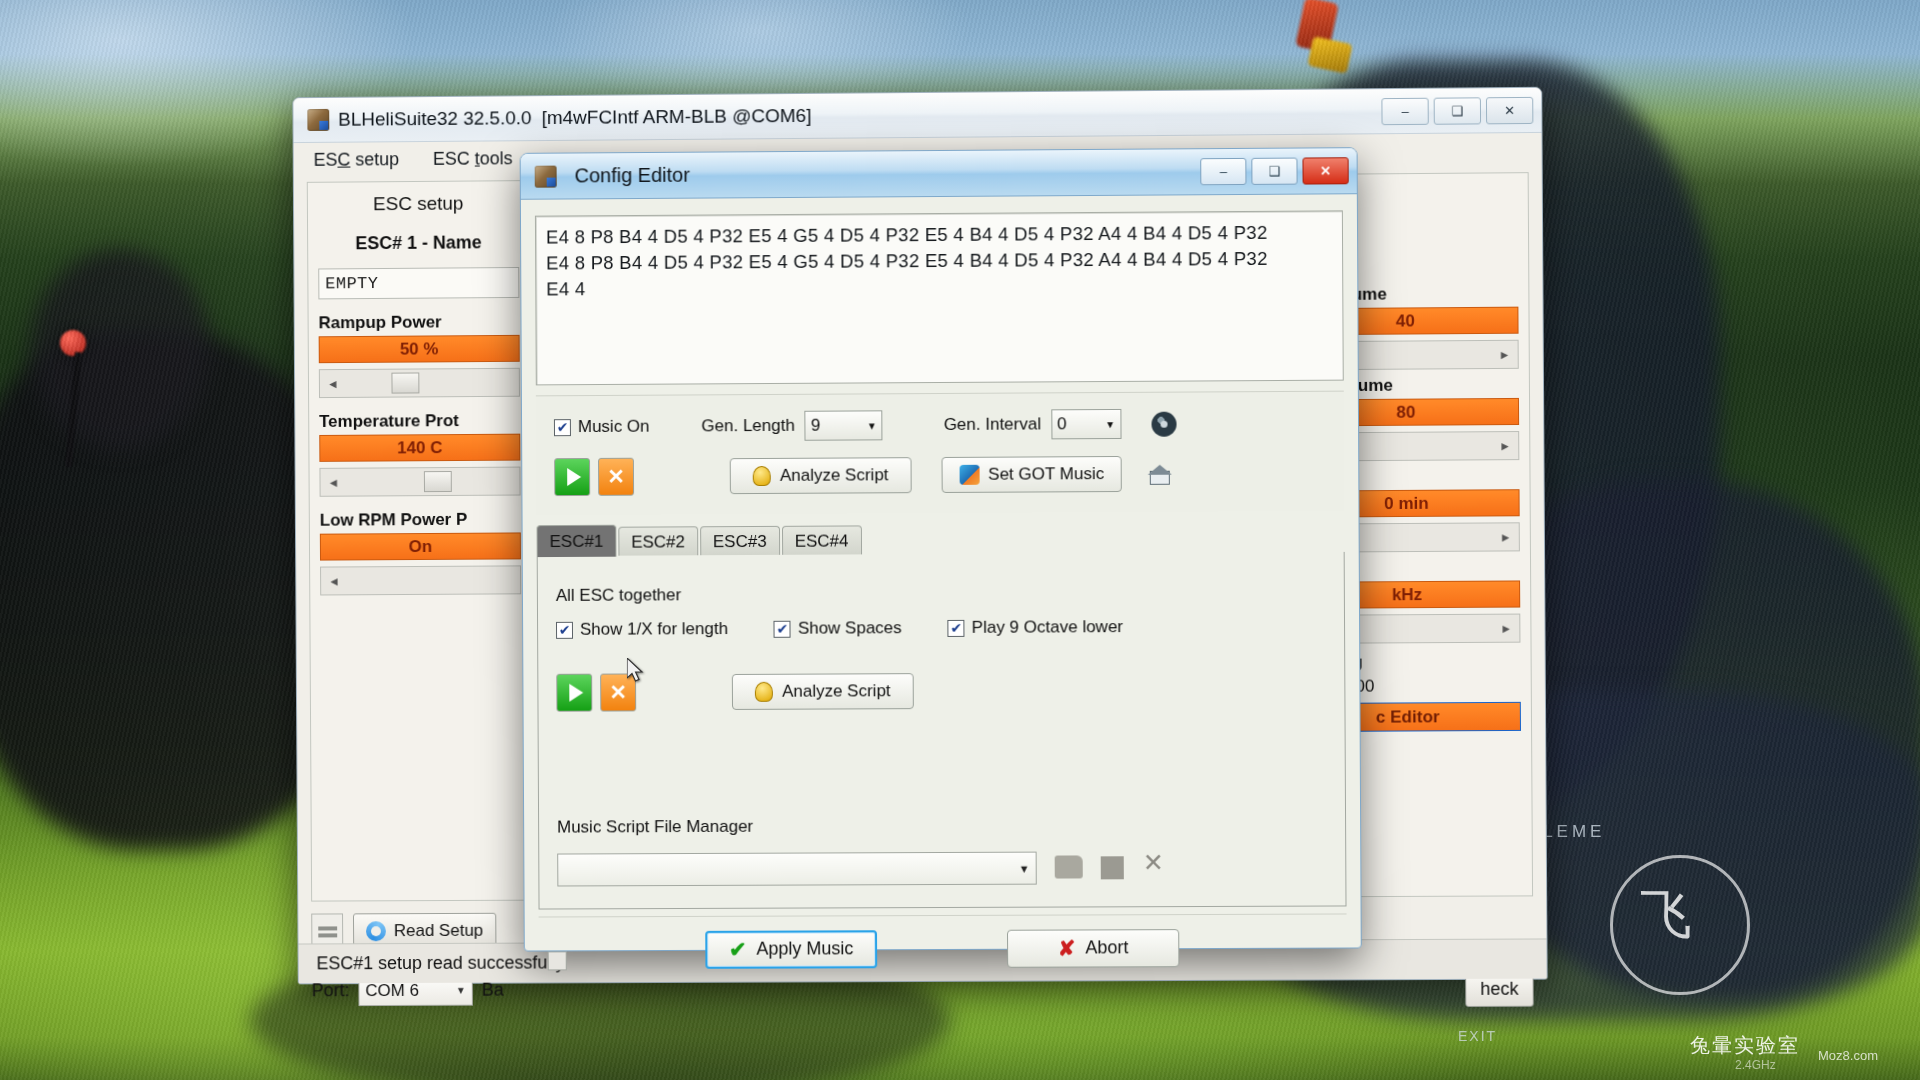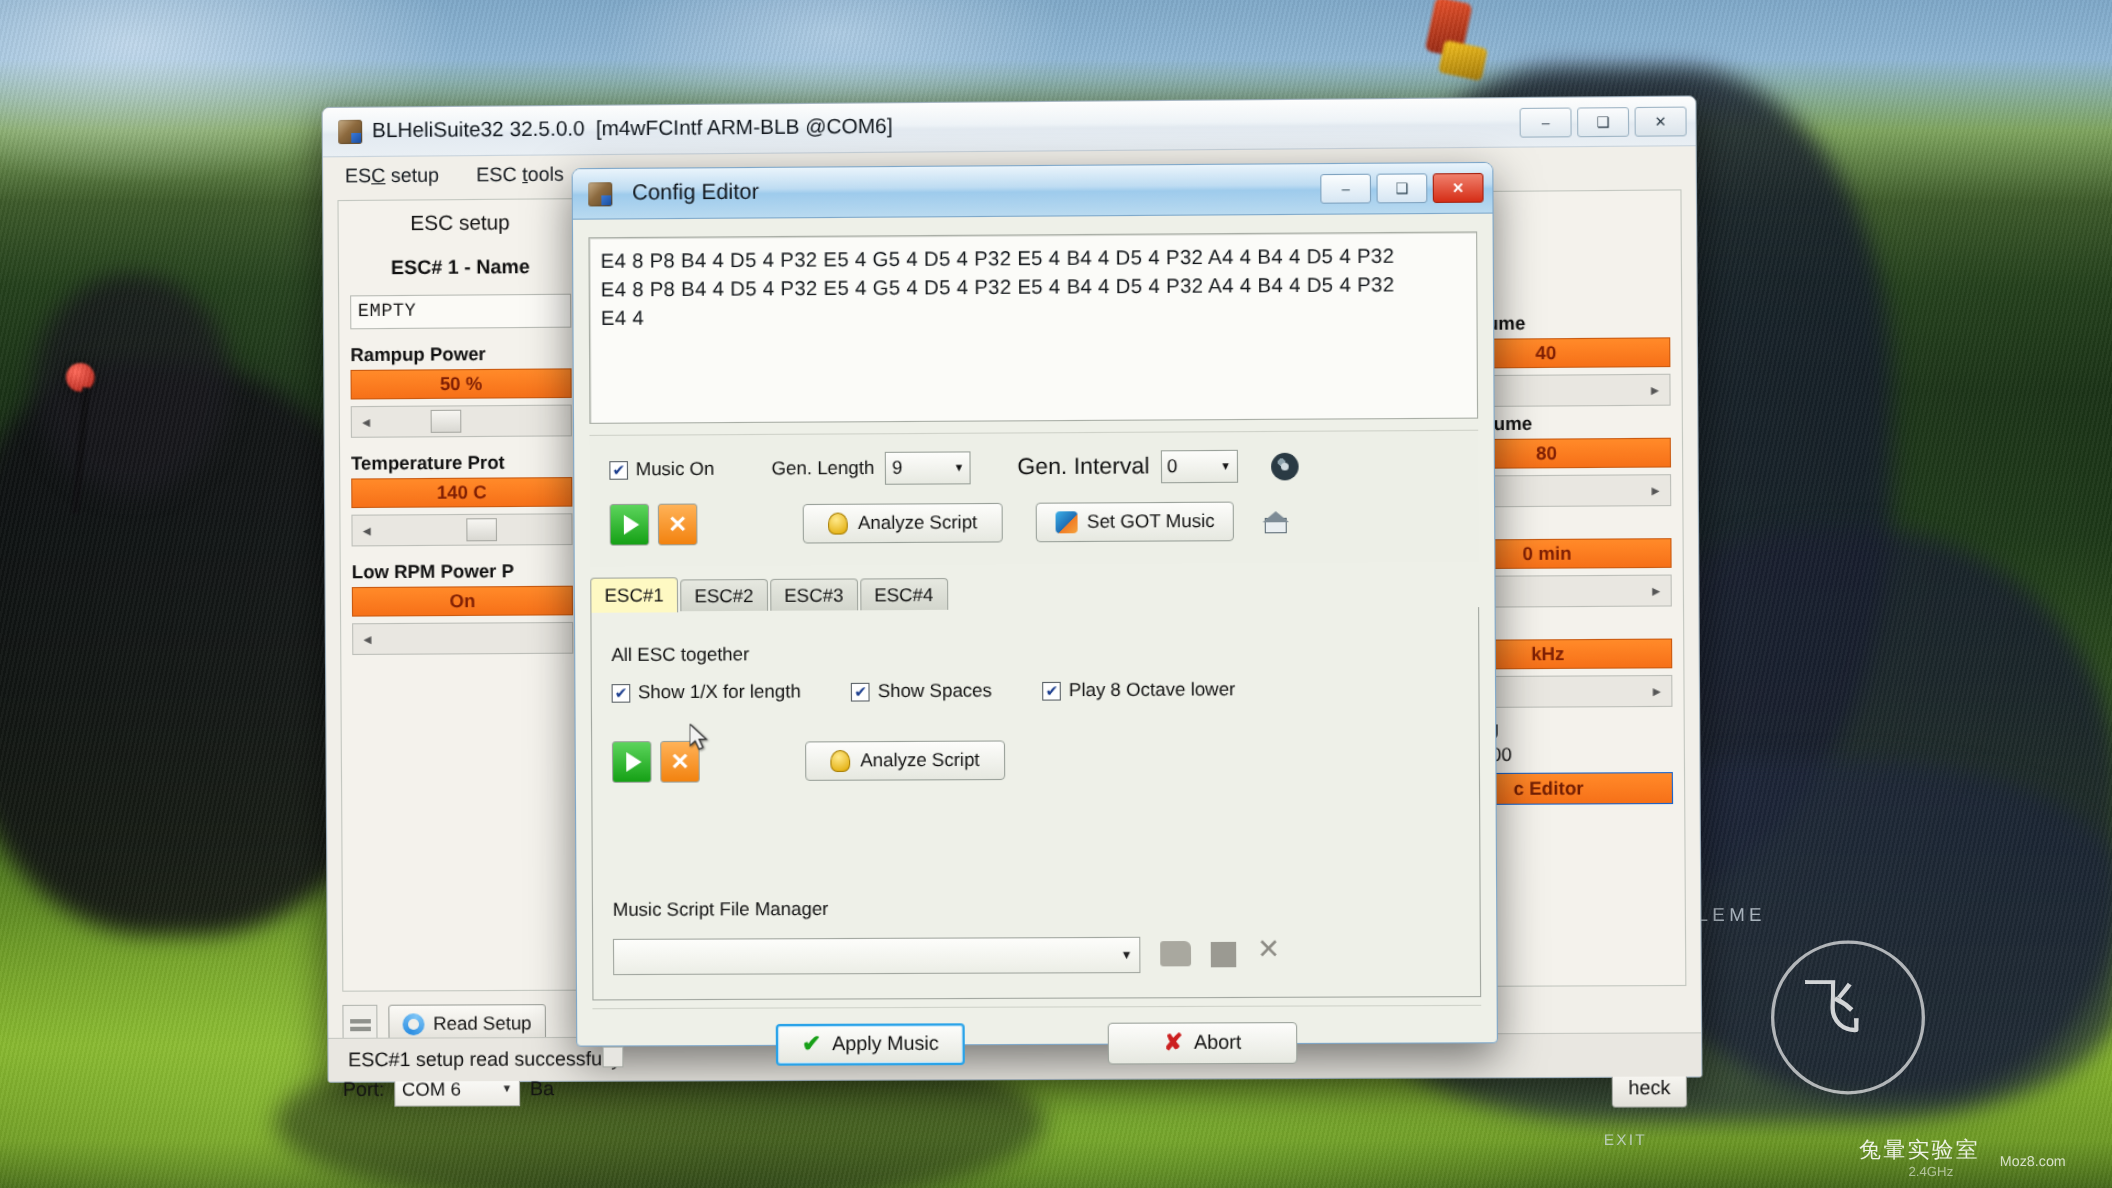--- a/index.html
+++ b/index.html
@@ -292,21 +292,21 @@
   .house-ico::after{content:"";position:absolute;left:0;top:2px;width:0;height:0;border-left:12px solid transparent;border-right:12px solid transparent;border-bottom:10px solid #7d8b95;}
 
   
   #tabstrip { position:absolute; left:14px; top:326px; right:14px; height:32px; display:flex; align-items:flex-end; }
   .tab {
     height:30px; padding:0 12px; font-size:17px; color:#111;
     border:1px solid #a3a8a1; border-bottom:none; border-radius:4px 4px 0 0;
     background:linear-gradient(180deg,#e6e8e0,#d2d5cc);
     display:flex;align-items:center; margin-right:2px;
   }
-  .tab.active { background:#fef9c3; height:32px; border-color:#a3a8a1; position:relative; z-index:2; }
+  .tab.active { background:#737373; height:32px; border-color:#a3a8a1; position:relative; z-index:2; }
   #tabpage {
     position:absolute; left:14px; top:357px; right:14px; height:354px;
     background:#eef0e8; border:1px solid #a3a8a1; border-top:none;
   }
 
   #all-esc-label { position:absolute; left:18px; top:30px; font-size:17px; color:#111; }
 
   #footer-bar {
     position:absolute; left:14px; right:14px; top:718px; height:66px;
     border-top:1px solid #cfd2c9;
@@ -505,21 +505,21 @@
       <div class="row" style="position:absolute; left:18px; top:16px; width:100%;">
         <span class="cb on"></span>
         <span class="cb-label">Music On</span>
 
         <span style="margin-left:52px; font-size:17px; color:#111;">Gen. Length</span>
         <span class="mini-combo" style="margin-left:10px; width:78px;">
           <span>9</span>
           <span class="caret">▼</span>
         </span>
 
-        <span style="margin-left:42px; font-size:21px; color:#111;">Gen. Interval</span>
+        <span style="margin-left:61px; font-size:17px; color:#111;">Gen. Interval</span>
         <span class="mini-combo" style="margin-left:10px; width:70px;">
           <span>0</span>
           <span class="caret">▼</span>
         </span>
 
         <span class="disc-ico" style="margin-left:30px;"></span>
       </div>
 
       <div class="row" style="position:absolute; left:18px; top:62px; width:100%;">
         <span class="icon-btn play">
@@ -552,21 +552,21 @@
       <div id="all-esc-label">All ESC together</div>
 
       <div class="row" style="position:absolute; left:18px; top:64px; width:96%;">
         <span class="cb on"></span>
         <span class="cb-label">Show 1/X for length</span>
 
         <span class="cb on" style="margin-left:46px;"></span>
         <span class="cb-label">Show Spaces</span>
 
         <span class="cb on" style="margin-left:46px;"></span>
-        <span class="cb-label">Play 8 Octave lower</span>
+        <span class="cb-label">Play 9 Octave lower</span>
       </div>
 
       <div class="row" style="position:absolute; left:18px; top:118px;">
         <span class="icon-btn play">
             <i class="tri"></i>
           </span>
         <span class="icon-btn stop" style="margin-left:8px;">✕</span>
         <span class="wide-btn" style="margin-left:96px; width:182px;">
           <span class="bulb"></span>
           <span>Analyze Script</span>

